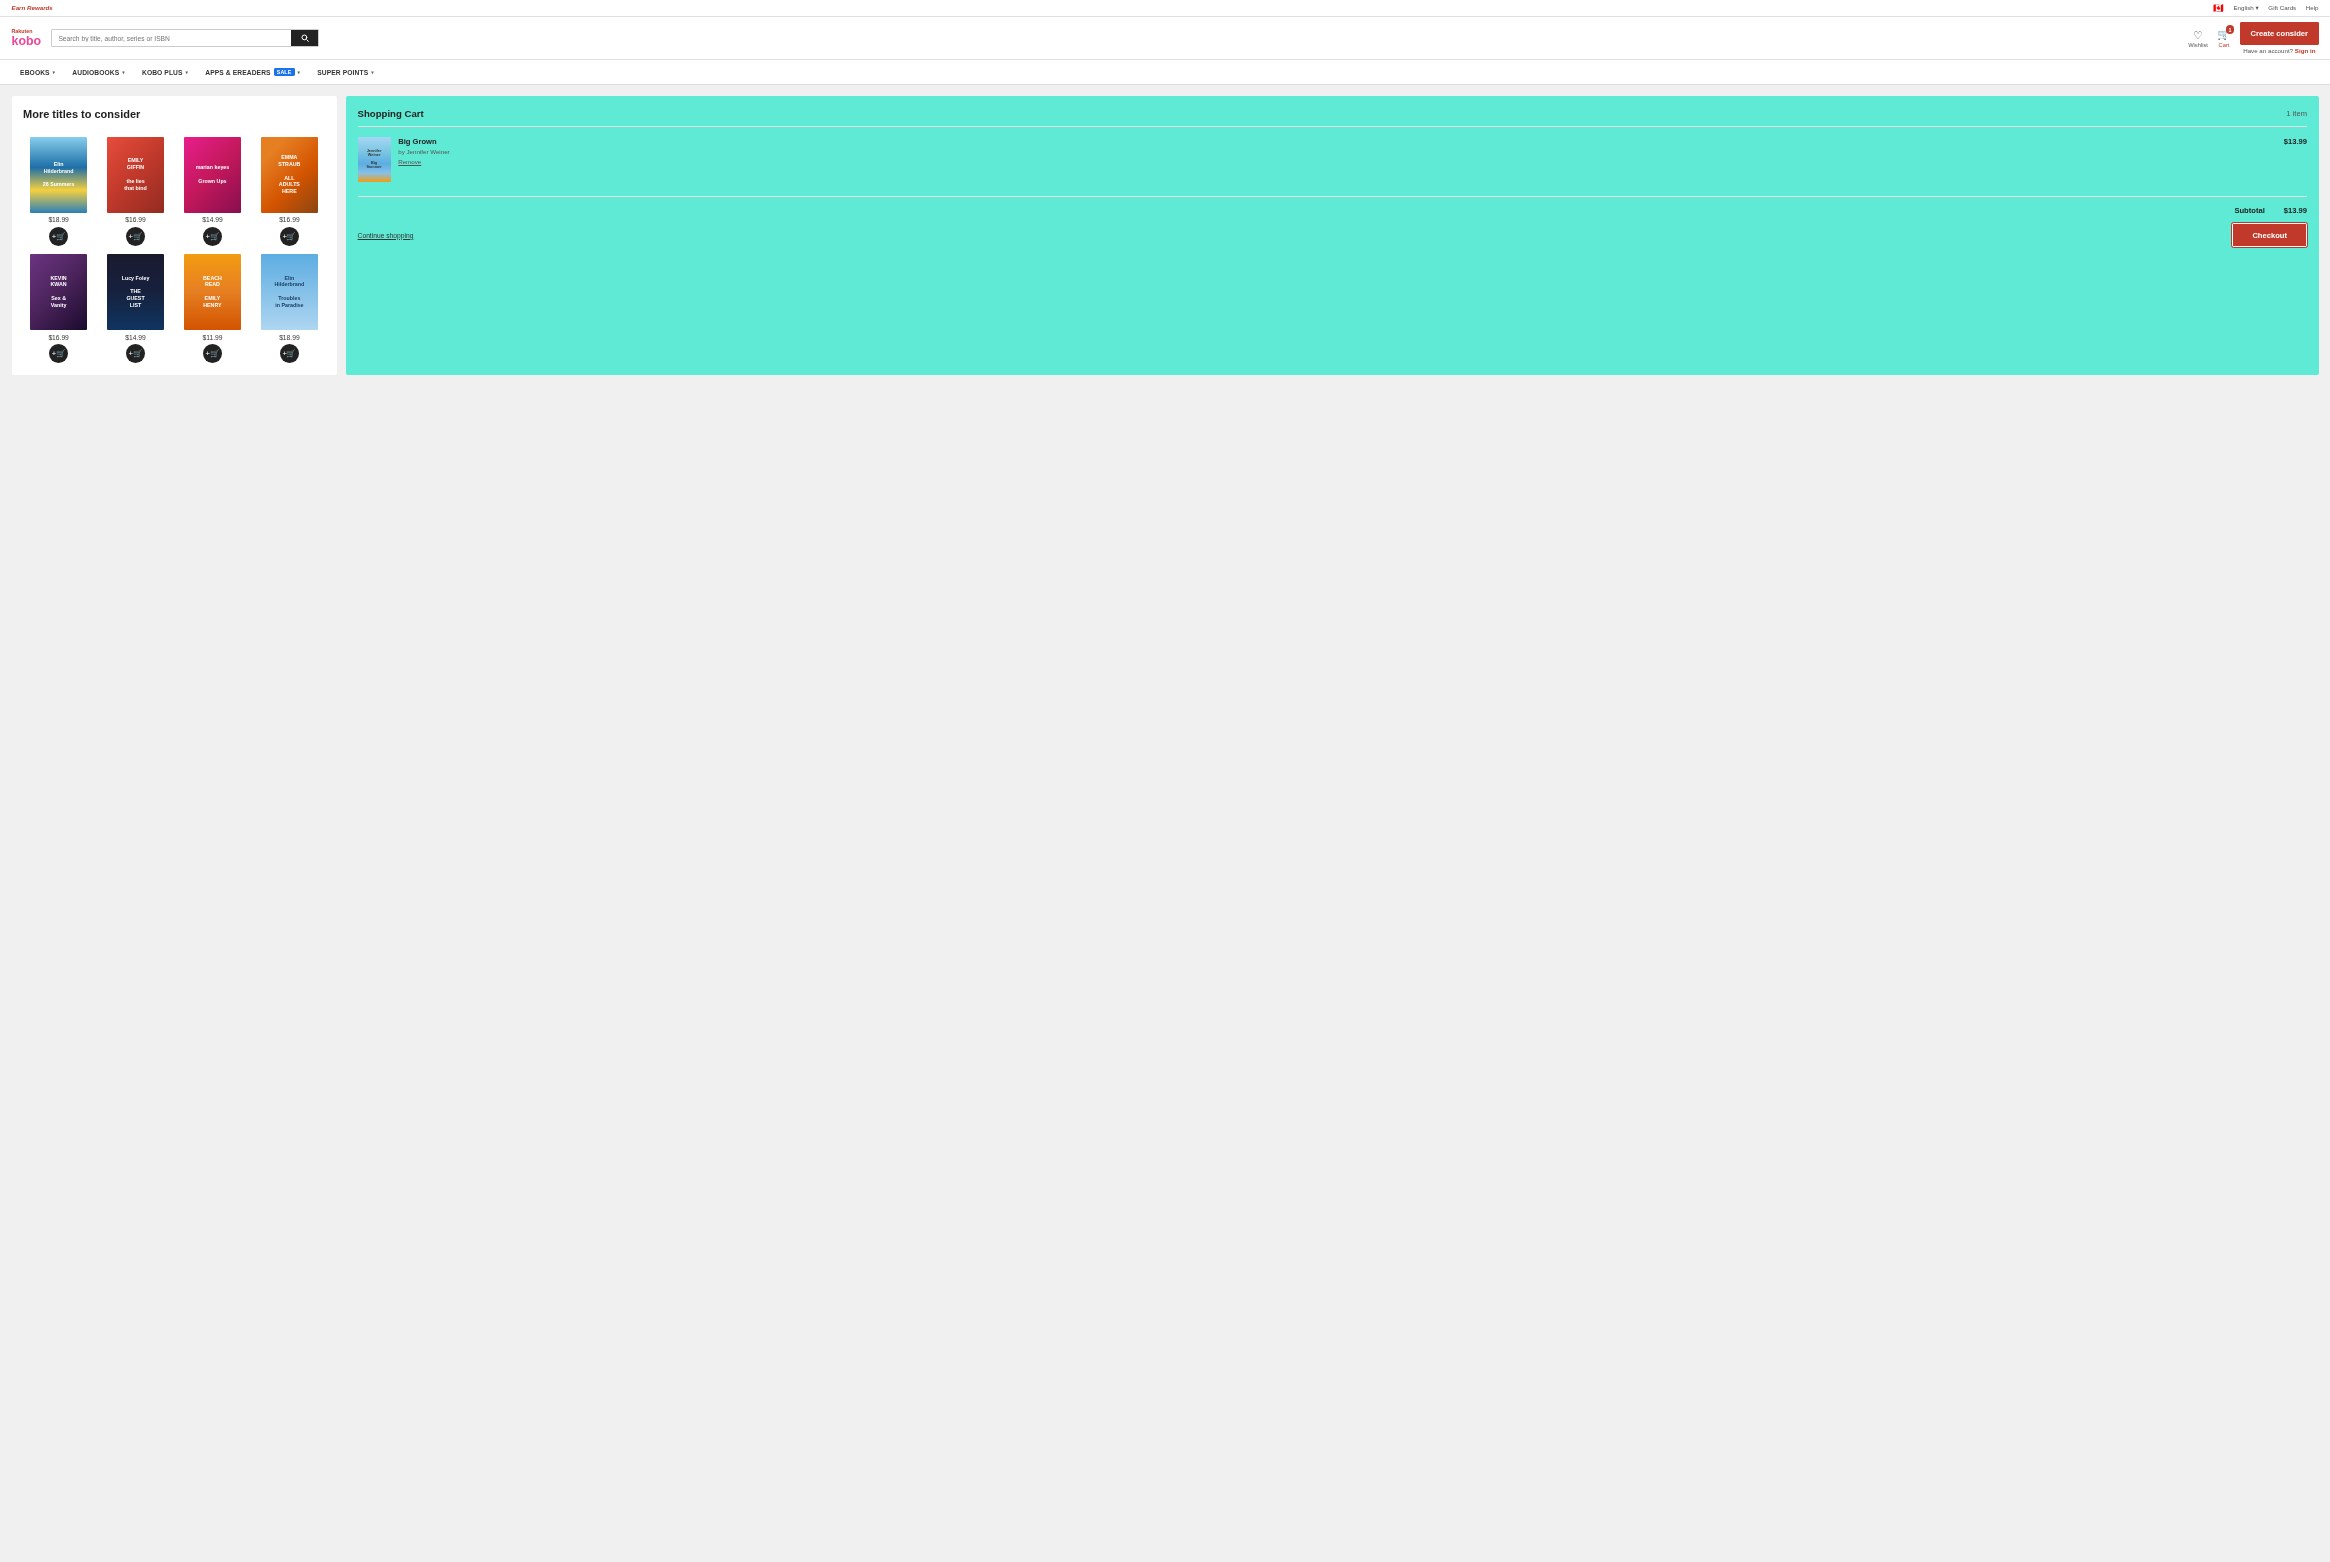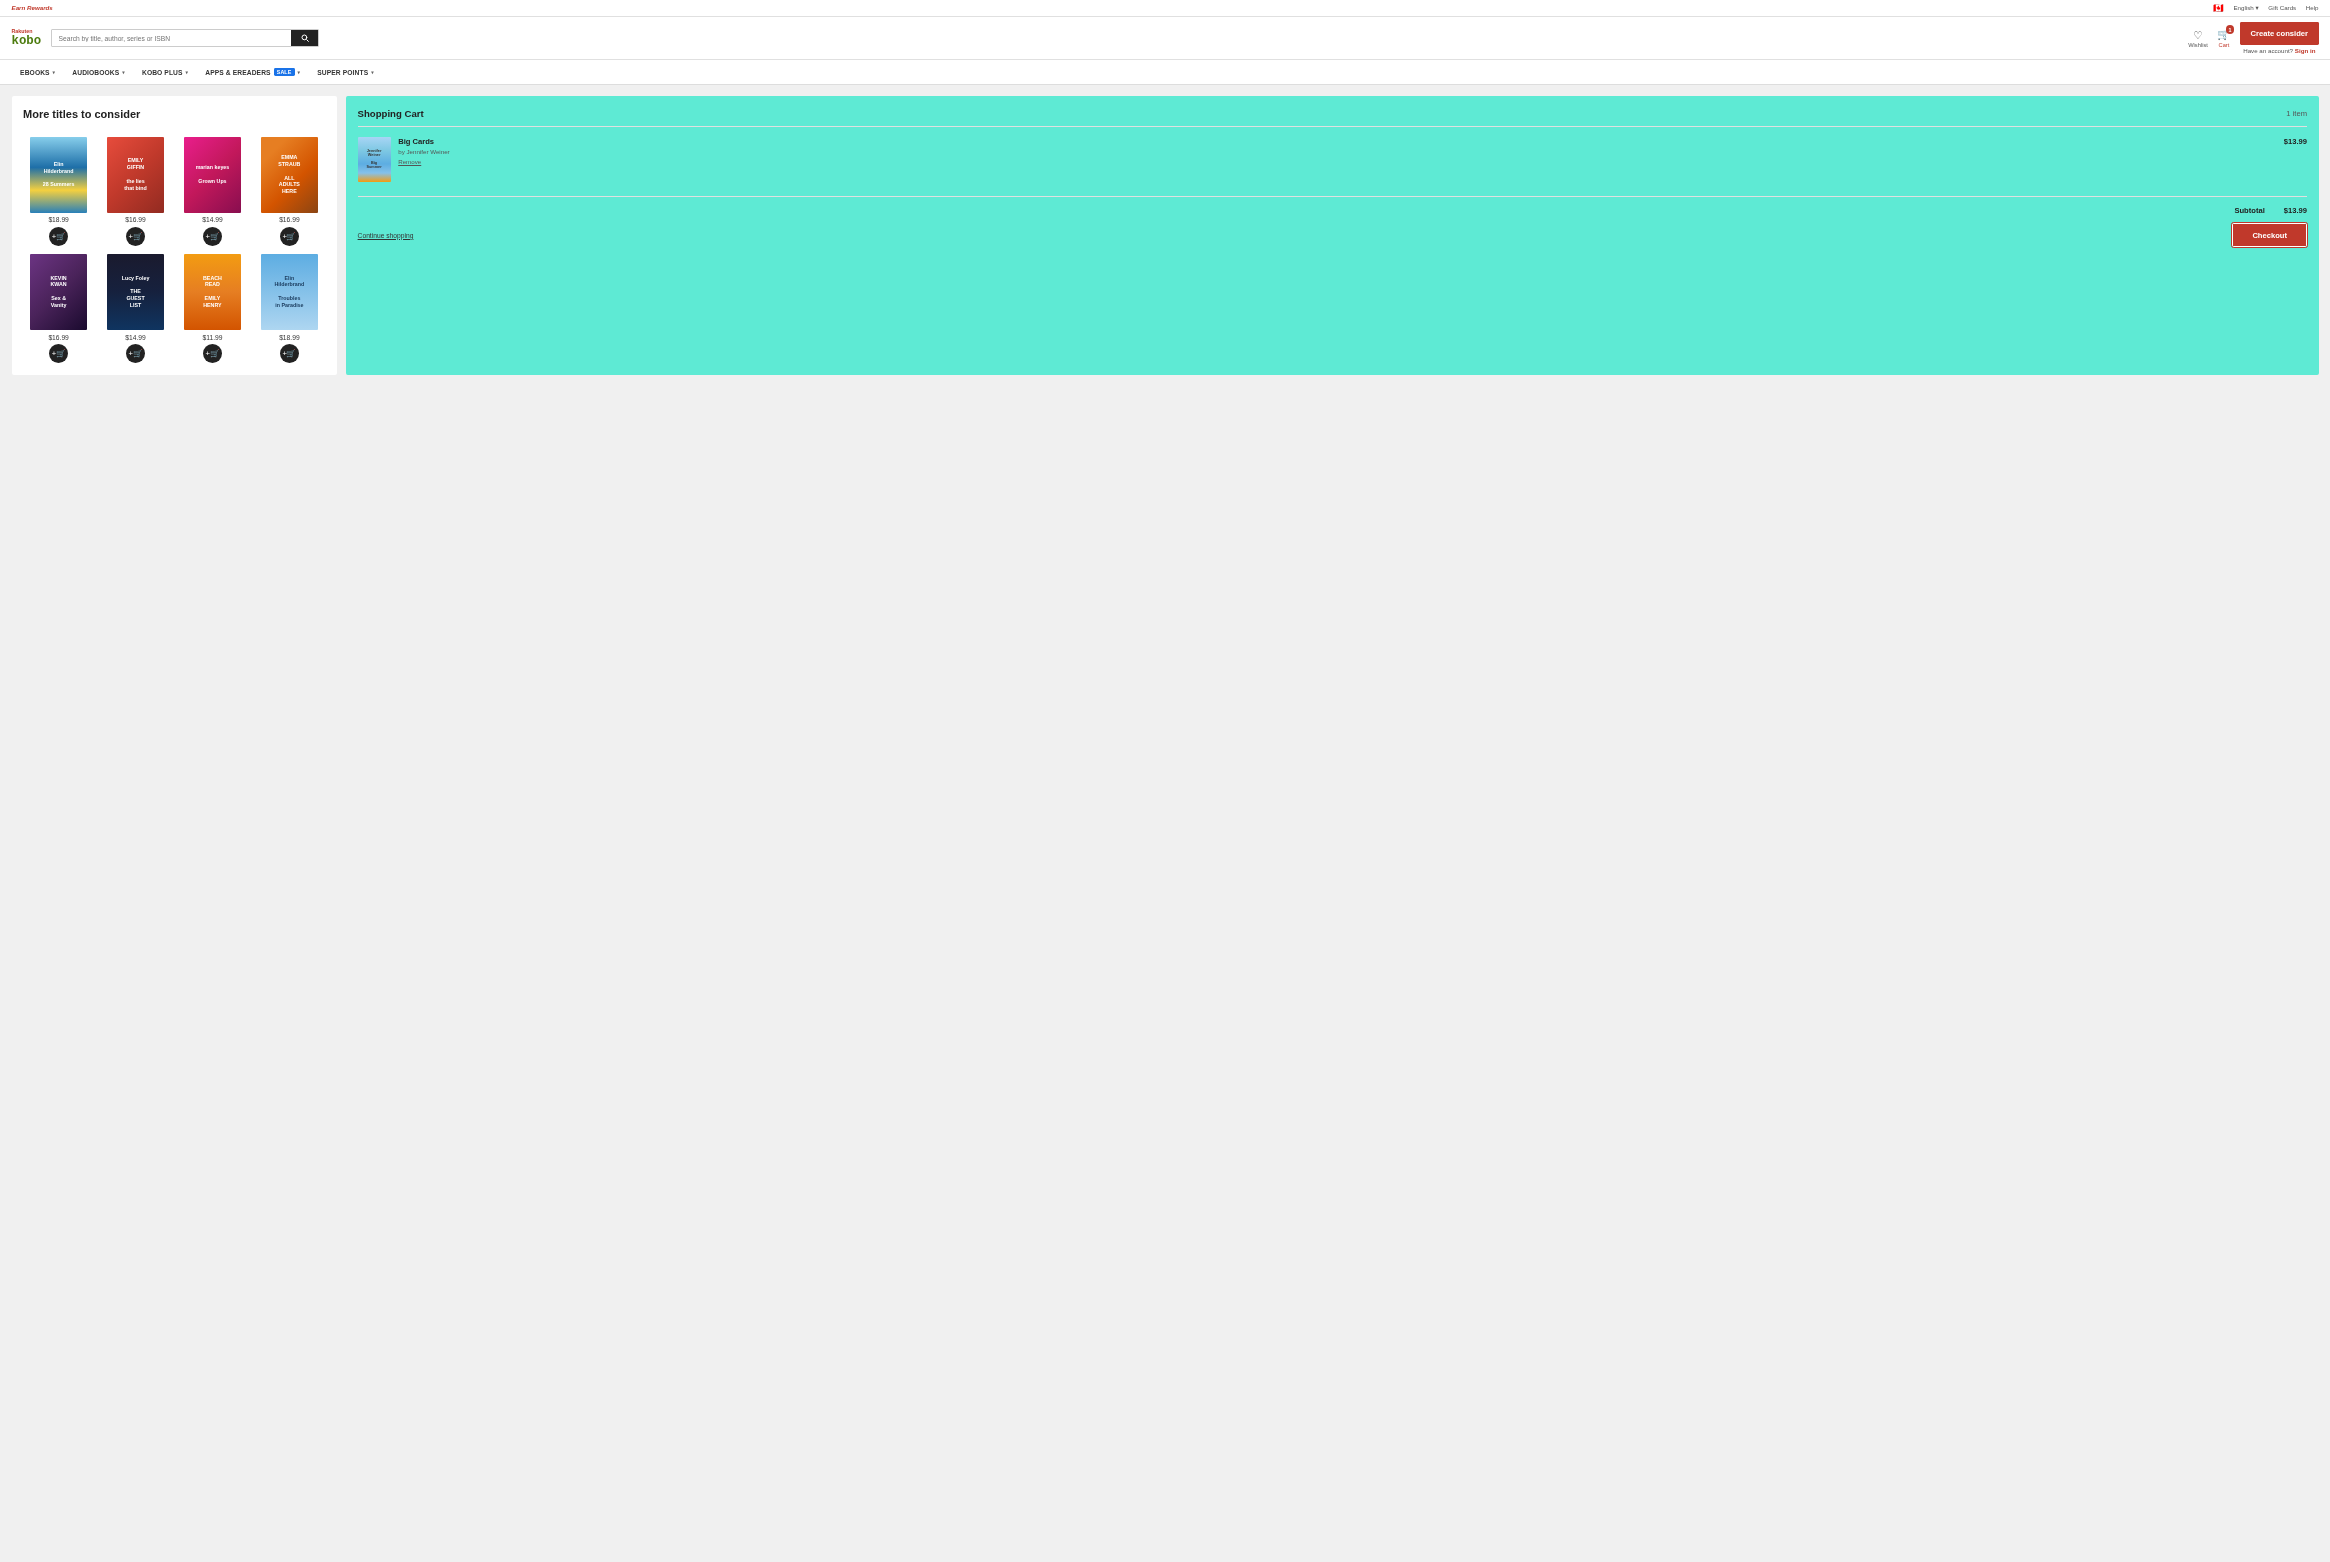--- a/index.html
+++ b/index.html
@@ -37,21 +37,21 @@
       display: flex;
       align-items: center;
       gap: 9.6px;
       border-bottom: 0.5px solid #e0e0e0;
     }
     .logo {
       display: flex; flex-direction: column; line-height: 1;
       text-decoration: none; color: #c0392b;
     }
     .logo-rakuten { font-size: 5.3px; font-weight: bold; color: #c0392b; }
-    .logo-kobo { font-size: 12.4px; font-weight: bold; color: #4d7c0f; font-family: Liberation Mono, monospace; }
+    .logo-kobo { font-size: 12.4px; font-weight: bold; color: #ec4899; }
 
     .search-bar {
       flex: 1;
       display: flex;
       border: 1px solid #ccc;
       border-radius: 1px;
       overflow: hidden;
       max-width: 268px;
     }
     .search-input {
@@ -499,21 +499,21 @@
       <span class="cart-count">1 item</span>
     </div>
 
     <div class="cart-item">
       <div class="cart-book-cover">
         <div class="cart-book-cover-img">
           <span style="color:#333; font-size:3.8px; font-weight:bold; text-align:center;">Jennifer<br>Weiner<br><br>Big<br>Summer</span>
         </div>
       </div>
       <div class="cart-item-details">
-        <div class="cart-item-title">Big Cards</div>
+        <div class="cart-item-title">Big Grown</div>
         <div class="cart-item-author">by Jennifer Weiner</div>
         <button class="cart-item-remove">Remove</button>
       </div>
       <span class="cart-item-price">$13.99</span>
     </div>
 
     <div class="cart-subtotal">
       <span>Subtotal</span>
       <span>$13.99</span>
     </div>

